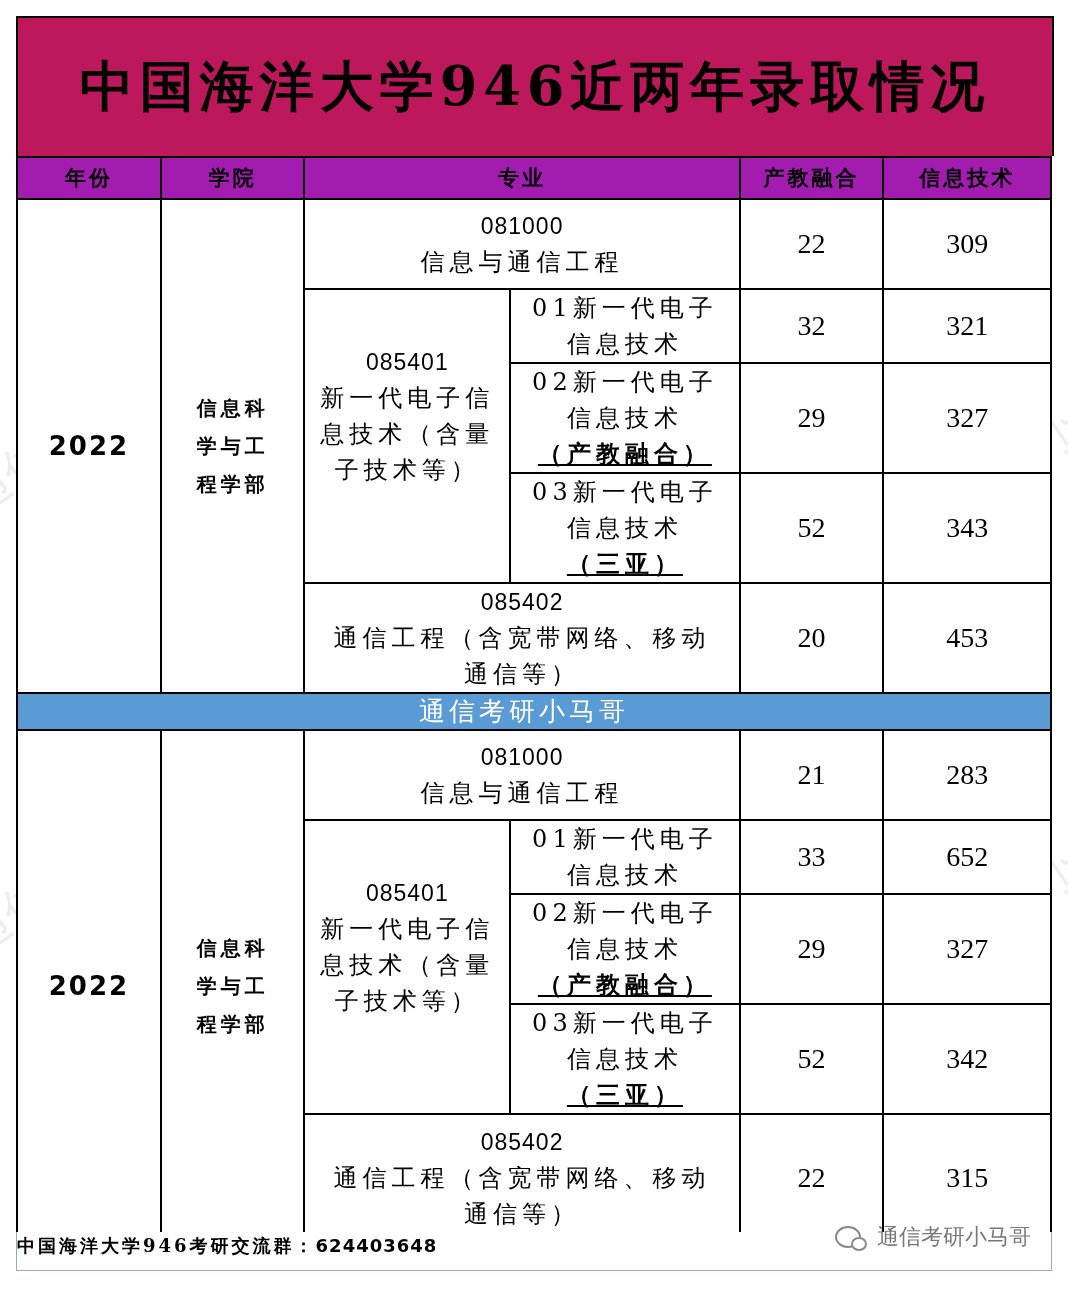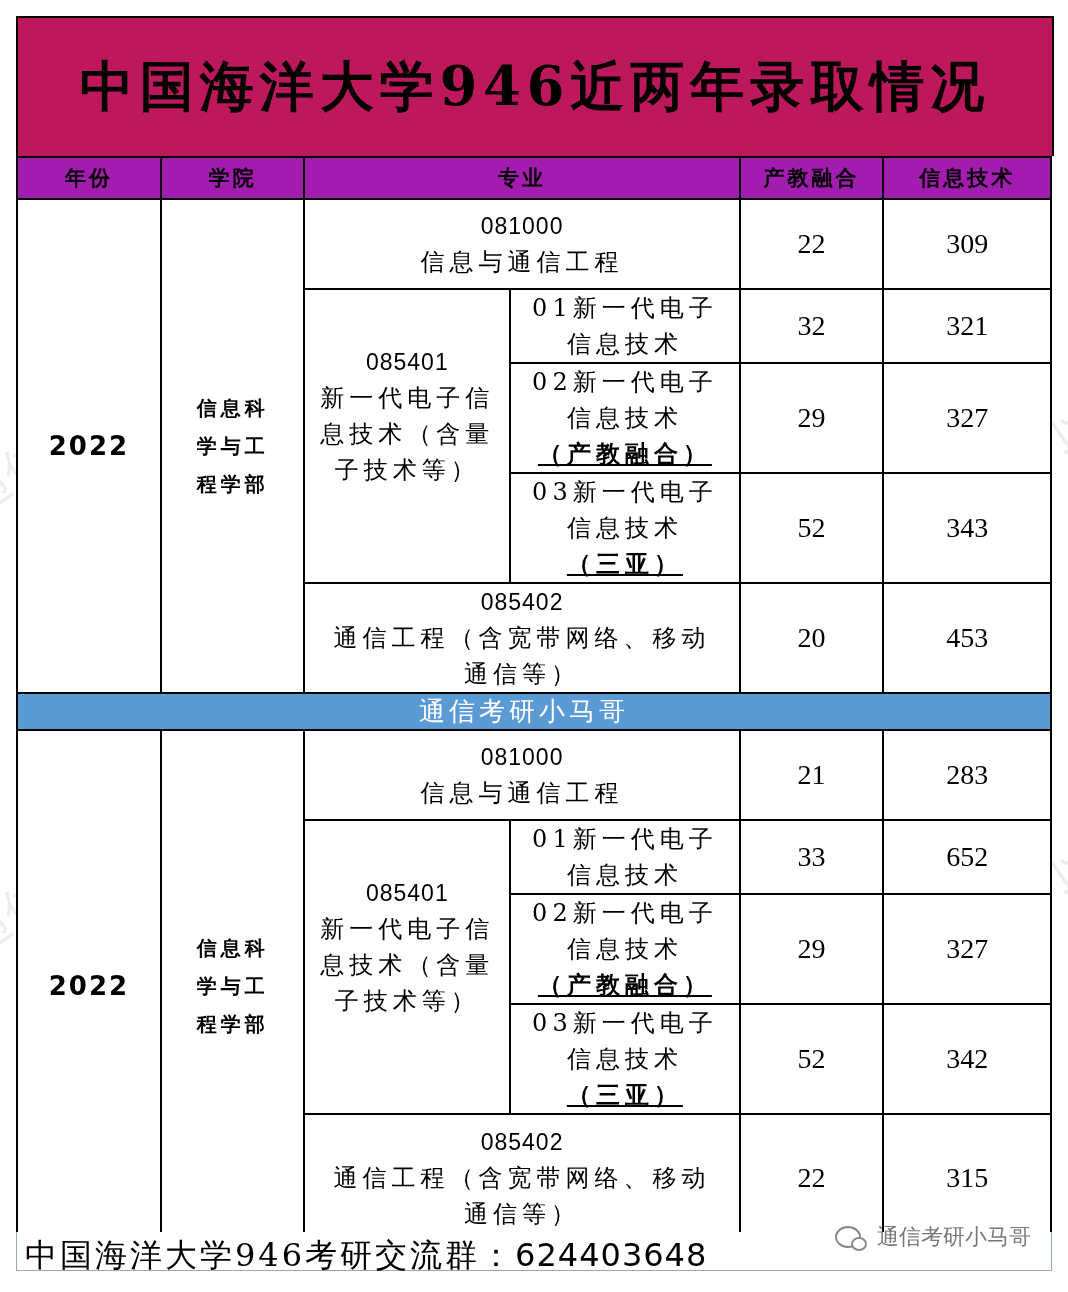--- a/index.html
+++ b/index.html
@@ -17,21 +17,21 @@
   .year { font-family: "DejaVu Sans", sans-serif; font-weight: bold; font-size: 26px; letter-spacing: 2px; }
   .college { font-size: 20px; font-weight: bold; line-height: 38px; letter-spacing: 4px; }
   .major { font-size: 24px; line-height: 36px; letter-spacing: 5px; }
   .code { font-family: Liberation Sans, sans-serif; letter-spacing: 1px; font-size: 23px; }
   .num { font-family: Liberation Serif, serif; font-size: 28px; }
   .bold-line { font-weight: bold; text-decoration: underline; }
   .banner td { background: #5b9bd5; color: #ffffff; font-size: 26px; height: 32px; letter-spacing: 4px; }
   .banner span { position: relative; left: -10px; }
   .footer { position: absolute; left: 0; top: 1216px; width: 1034px; height: 38px;
      border: 1px solid #9aa7b4; border-top: none; background: #fff; }
-  .footer .group { position: absolute; left: 8px; top: 2px; font-size: 32px; letter-spacing: 3px; }
+  .footer .group { position: absolute; left: 0; top: 2px; font-size: 18px; letter-spacing: 3px; font-weight: bold; }
   .footer .group .qq { font-family: "DejaVu Sans", sans-serif; letter-spacing: 1px; }
   .footer .wm { position: absolute; right: 20px; top: -10px; font-family: "DejaVu Sans", sans-serif;
      font-size: 22px; color: #777; display: flex; align-items: center; gap: 6px; }
   .wechat { width: 22px; height: 18px; border: 2px solid #888; border-radius: 50%; position: relative; }
   .wechat::after { content: ""; position: absolute; right: -8px; bottom: -5px; width: 12px; height: 10px;
      border: 2px solid #888; border-radius: 50%; background: #fff; }
   .watermark { position: absolute; font-family: "DejaVu Sans", sans-serif; font-size: 46px;
      color: rgba(0,0,0,0.07); transform: rotate(-35deg); pointer-events: none; white-space: nowrap; }
 </style>
 </head>

